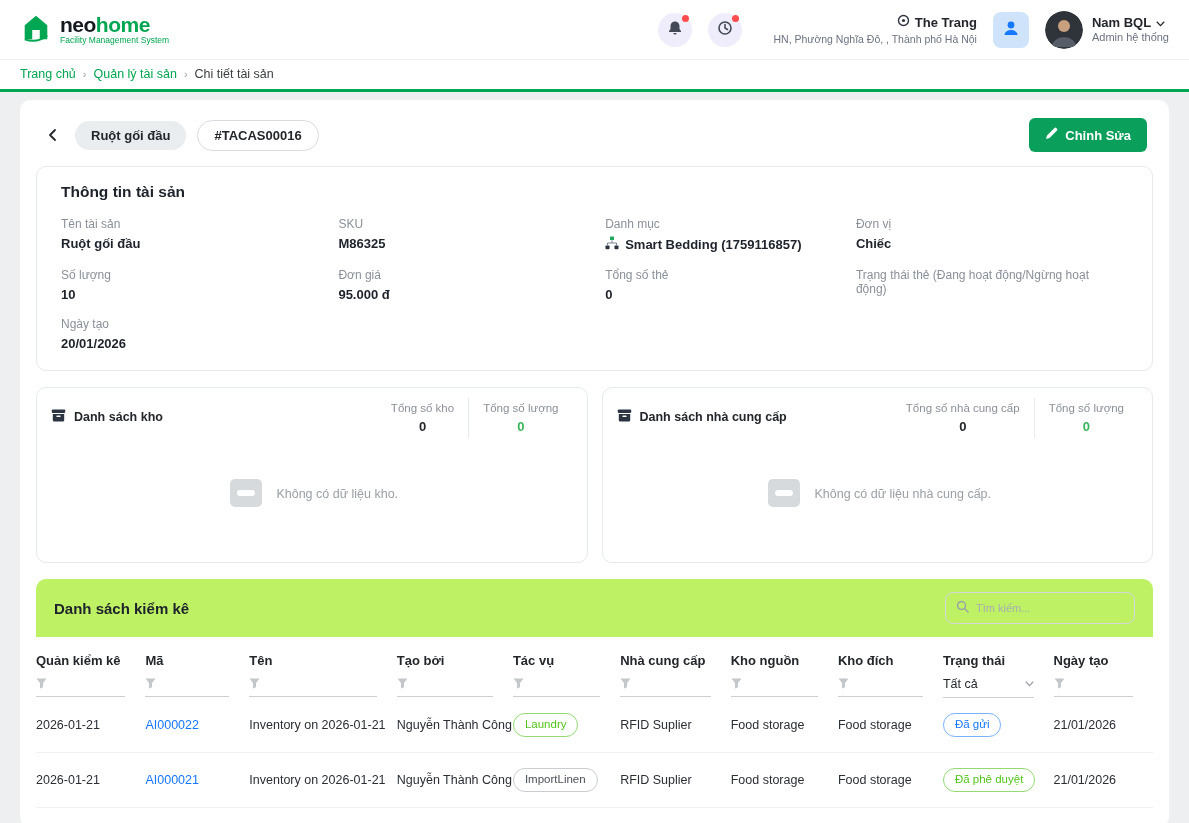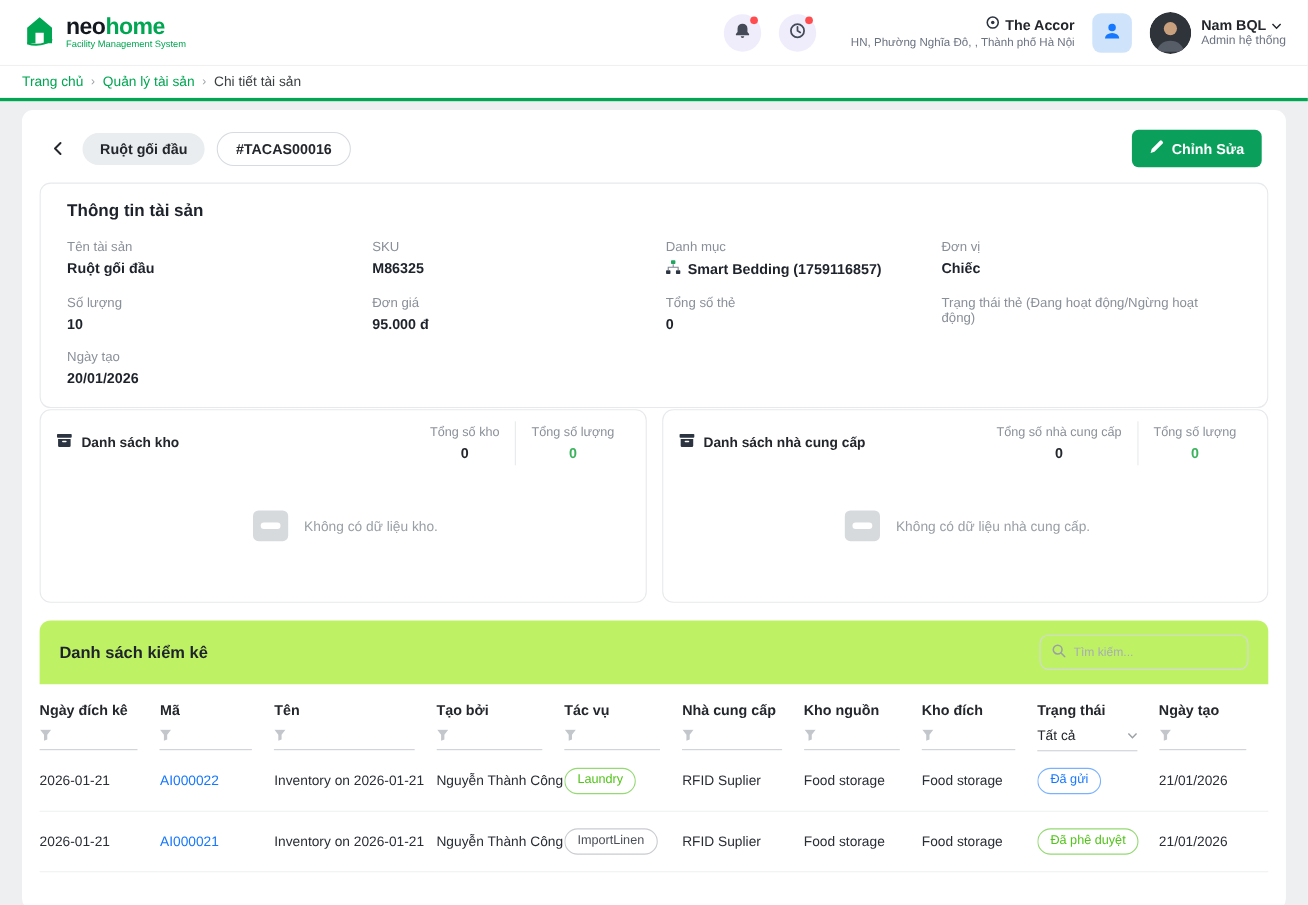--- a/index.html
+++ b/index.html
@@ -35,21 +35,21 @@
 
   
   .main-card{margin:8px 20px 0;background:#fff;border-radius:10px;padding:14px 16px 24px;height:727px;overflow:hidden}
   .title-row{display:flex;align-items:center;gap:11px;padding:4px 6px 14px}
   .back-btn{width:22px;height:22px;display:flex;align-items:center;justify-content:center;cursor:pointer}
   .chip{background:#e9edf0;border-radius:999px;padding:7px 16px;font-weight:bold;font-size:13px;color:#23262b}
   .chip-outline{background:#fff;border:1px solid #d7dbe0}
   .edit-btn{margin-left:auto;background:#0aa05c;color:#fff;border:none;border-radius:6px;padding:9px 16px;font-size:13px;font-weight:bold;display:flex;align-items:center;gap:7px;cursor:pointer}
 
   
-  .info-card{border:1px solid #e7e9ec;border-radius:10px;padding:16px 24px 4px;margin-bottom:1px}
+  .info-card{border:1px solid #e7e9ec;border-radius:10px;padding:16px 24px 4px;margin-bottom:16px}
   .info-title{font-size:15.5px;font-weight:bold;margin-bottom:16px;color:#1d222b}
   .info-grid{display:grid;grid-template-columns:26% 25% 23.5% 25.5%}
   .field{margin-bottom:15px;padding-right:10px}
   .f-label{font-size:12px;color:#8a9099;margin-bottom:5px}
   .f-value{font-size:13px;font-weight:bold;color:#1d222b;display:flex;align-items:center;gap:6px}
 
   
   .cards-row{display:flex;gap:14px;margin-bottom:16px}
   .list-card{flex:1;border:1px solid #e7e9ec;border-radius:10px;min-height:176px;display:flex;flex-direction:column}
   .lc-head{display:flex;align-items:flex-start;justify-content:space-between;padding:10px 14px 4px}
@@ -121,21 +121,21 @@
     </div>
 
     <div class="hotel">
       <div class="hotel-name">
         <span>
           <svg width="13" height="13" viewBox="0 0 13 13">
               <circle cx="6.5" cy="6.5" r="5" fill="none" stroke="#2b3440" stroke-width="1.4"></circle>
               <circle cx="6.5" cy="6.5" r="1.6" fill="#2b3440"></circle>
             </svg>
         </span>
-        <span>The Accor</span>
+        <span>The Trang</span>
       </div>
       <div class="hotel-addr">HN, Phường Nghĩa Đô, , Thành phố Hà Nội</div>
     </div>
 
     <div class="sq-avatar">
       <span>
         <svg width="20" height="20" viewBox="0 0 20 20">
             <circle cx="10" cy="7" r="3.4" fill="#1677ff"></circle>
             <path d="M3.5 17a6.5 5 0 0 1 13 0z" fill="#1677ff"></path>
           </svg>
@@ -337,21 +337,21 @@
           <col style="width:9.6%">
         <col style="width:9.9%">
           <col style="width:9.6%">
           <col style="width:9.4%">
           <col style="width:9.9%">
           <col style="width:8.9%">
       </colgroup>
       <thead>
         <tr>
           <th>
-            <div class="th-label">Ngày đích kê</div>
+            <div class="th-label">Quản kiểm kê</div>
             <div class="th-filter">
                 <svg width="11" height="11" viewBox="0 0 11 11">
                   <path d="M0.5 0.5h10L7 5v4.2L4 10.5V5z" fill="#c3c7cc"></path>
                 </svg>
               </div>
           </th>
           <th>
             <div class="th-label">Mã</div>
             <div class="th-filter">
                 <svg width="11" height="11" viewBox="0 0 11 11">

